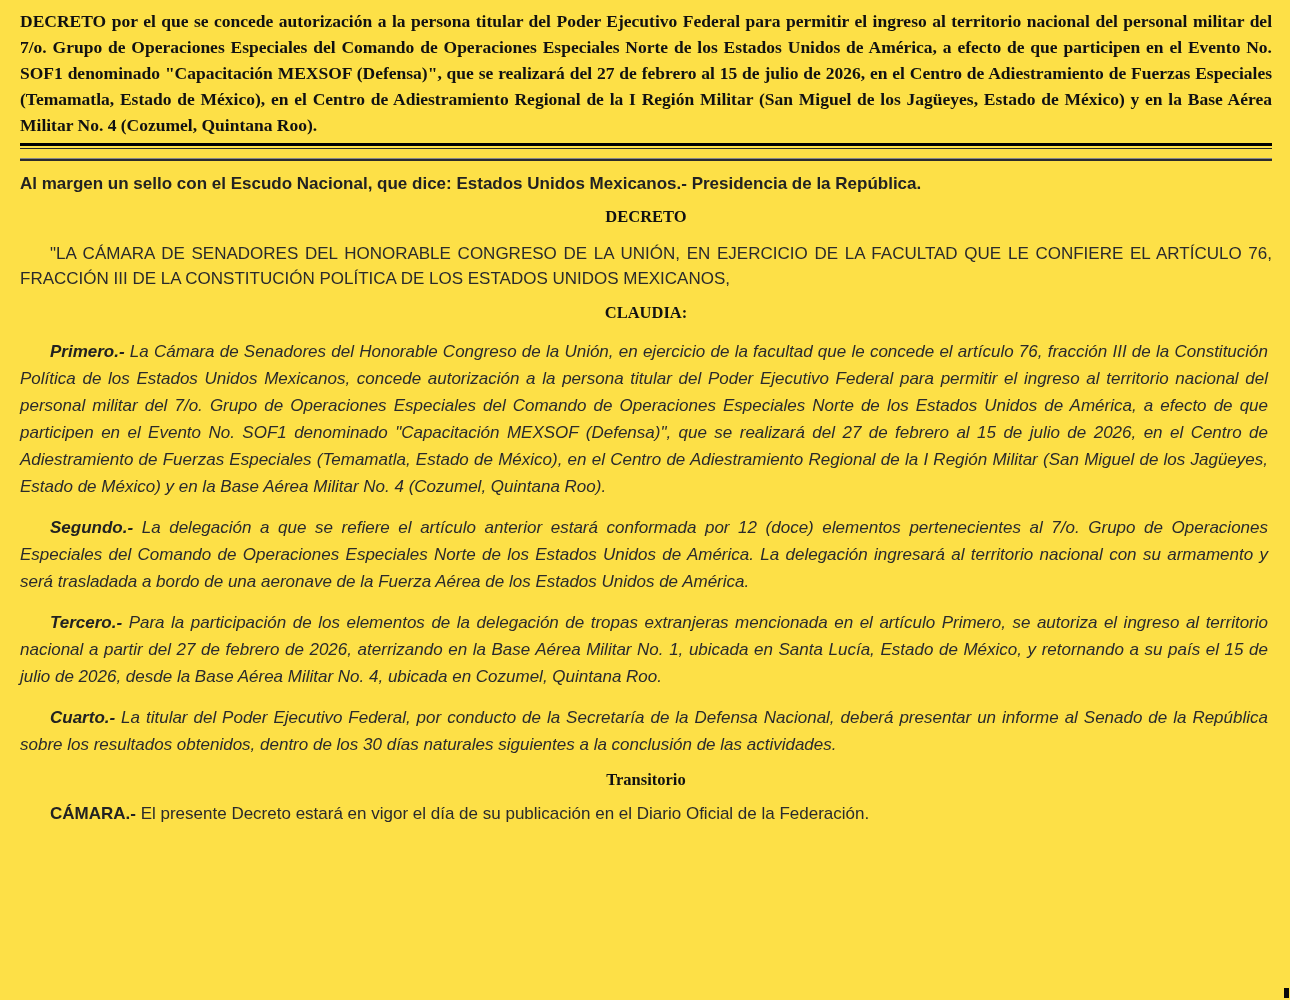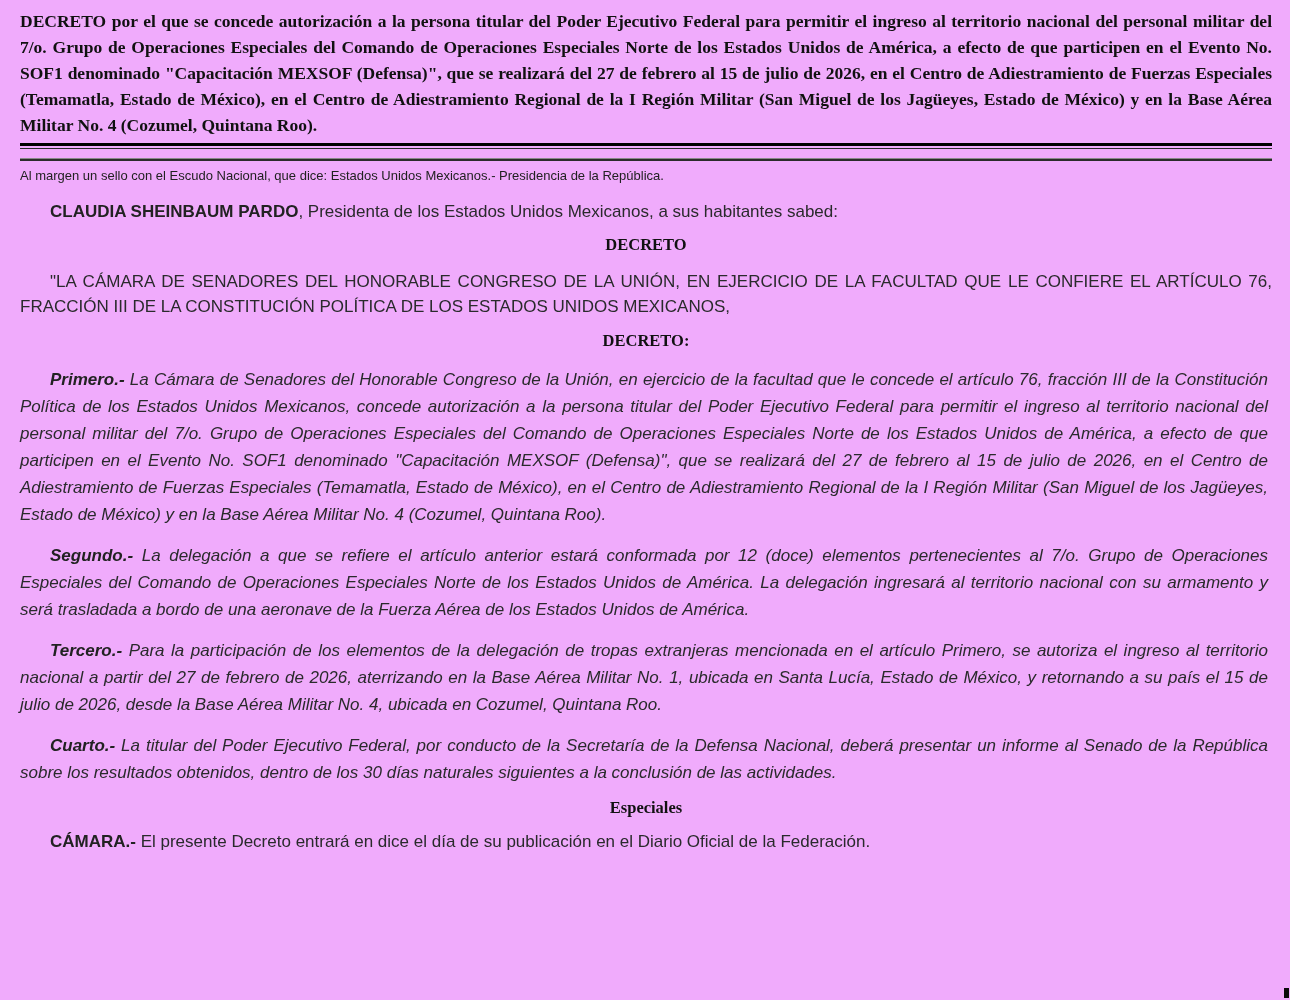--- a/index.html
+++ b/index.html
@@ -5,21 +5,21 @@
 <style>
   html, body {
     margin: 0;
     padding: 0;
     background: #ffffff;
   }
   .page {
     position: relative;
     width: 1290px;
     height: 1000px;
-    background: #f0abfc;
+    background: #fde047;
     box-sizing: border-box;
     padding: 8px 18px 0 20px;
     overflow: hidden;
     color: #1c1c1e;
   }
   
   .header-summary {
     margin: 0;
     font-family: "Liberation Serif", "DejaVu Serif", serif;
     font-weight: 700;
@@ -37,23 +37,23 @@
   .rule-single {
     margin-top: 9px;
     height: 2px;
     background: #2b2b2b;
     border-top: 1px solid #8a8a8a;
   }
   .sans {
     font-family: "Liberation Sans", "DejaVu Sans", sans-serif;
   }
   .margin-note {
-    margin: 3px 0 0 0;
-    font-weight: 400;
-    font-size: 13px;
+    margin: 11px 0 0 0;
+    font-weight: 700;
+    font-size: 17px;
     line-height: 23px;
     color: #222;
   }
   .body-par {
     margin: 13px 0 0 0;
     font-size: 17px;
     line-height: 23px;
     text-indent: 30px;
     color: #2a2a2c;
   }
@@ -111,36 +111,35 @@
 
 <div class="page">
 
   <p class="header-summary">DECRETO por el que se concede autorización a la persona titular del Poder Ejecutivo Federal para permitir el ingreso al territorio nacional del personal militar del 7/o. Grupo de Operaciones Especiales del Comando de Operaciones Especiales Norte de los Estados Unidos de América, a efecto de que participen en el Evento No. SOF1 denominado "Capacitación MEXSOF (Defensa)", que se realizará del 27 de febrero al 15 de julio de 2026, en el Centro de Adiestramiento de Fuerzas Especiales (Temamatla, Estado de México), en el Centro de Adiestramiento Regional de la I Región Militar (San Miguel de los Jagüeyes, Estado de México) y en la Base Aérea Militar No. 4 (Cozumel, Quintana Roo).</p>
 
   <div class="rule-double"></div>
   <div class="rule-single"></div>
 
   <p class="margin-note sans">Al margen un sello con el Escudo Nacional, que dice: Estados Unidos Mexicanos.- Presidencia de la República.</p>
 
-  <p class="body-par sans"><span class="bold-label">CLAUDIA SHEINBAUM PARDO</span><span>, Presidenta de los Estados Unidos Mexicanos, a sus habitantes sabed:</span></p>
 
 
   <h2 class="center-heading">DECRETO</h2>
 
   <p class="chamber sans">"LA CÁMARA DE SENADORES DEL HONORABLE CONGRESO DE LA UNIÓN, EN EJERCICIO DE LA FACULTAD QUE LE CONFIERE EL ARTÍCULO 76, FRACCIÓN III DE LA CONSTITUCIÓN POLÍTICA DE LOS ESTADOS UNIDOS MEXICANOS,</p>
 
-  <h2 class="center-heading">DECRETO:</h2>
+  <h2 class="center-heading">CLAUDIA:</h2>
 
   <p class="article first sans"><span class="bold-label">Primero.-</span><span> La Cámara de Senadores del Honorable Congreso de la Unión, en ejercicio de la facultad que le concede el artículo 76, fracción III de la Constitución Política de los Estados Unidos Mexicanos, concede autorización a la persona titular del Poder Ejecutivo Federal para permitir el ingreso al territorio nacional del personal militar del 7/o. Grupo de Operaciones Especiales del Comando de Operaciones Especiales Norte de los Estados Unidos de América, a efecto de que participen en el Evento No. SOF1 denominado "Capacitación MEXSOF (Defensa)", que se realizará del 27 de febrero al 15 de julio de 2026, en el Centro de Adiestramiento de Fuerzas Especiales (Temamatla, Estado de México), en el Centro de Adiestramiento Regional de la I Región Militar (San Miguel de los Jagüeyes, Estado de México) y en la Base Aérea Militar No. 4 (Cozumel, Quintana Roo).</span></p>
 
   <p class="article sans"><span class="bold-label">Segundo.-</span><span> La delegación a que se refiere el artículo anterior estará conformada por 12 (doce) elementos pertenecientes al 7/o. Grupo de Operaciones Especiales del Comando de Operaciones Especiales Norte de los Estados Unidos de América. La delegación ingresará al territorio nacional con su armamento y será trasladada a bordo de una aeronave de la Fuerza Aérea de los Estados Unidos de América.</span></p>
 
   <p class="article sans"><span class="bold-label">Tercero.-</span><span> Para la participación de los elementos de la delegación de tropas extranjeras mencionada en el artículo Primero, se autoriza el ingreso al territorio nacional a partir del 27 de febrero de 2026, aterrizando en la Base Aérea Militar No. 1, ubicada en Santa Lucía, Estado de México, y retornando a su país el 15 de julio de 2026, desde la Base Aérea Militar No. 4, ubicada en Cozumel, Quintana Roo.</span></p>
 
   <p class="article sans"><span class="bold-label">Cuarto.-</span><span> La titular del Poder Ejecutivo Federal, por conducto de la Secretaría de la Defensa Nacional, deberá presentar un informe al Senado de la República sobre los resultados obtenidos, dentro de los 30 días naturales siguientes a la conclusión de las actividades.</span></p>
 
-  <h2 class="center-heading">Especiales</h2>
+  <h2 class="center-heading">Transitorio</h2>
 
-  <p class="unico sans"><span class="bold-label">CÁMARA.-</span><span> El presente Decreto entrará en dice el día de su publicación en el Diario Oficial de la Federación.</span></p>
+  <p class="unico sans"><span class="bold-label">CÁMARA.-</span><span> El presente Decreto estará en vigor el día de su publicación en el Diario Oficial de la Federación.</span></p>
 
   <div class="corner-mark"></div>
 
 </div>
 
 </body></html>

